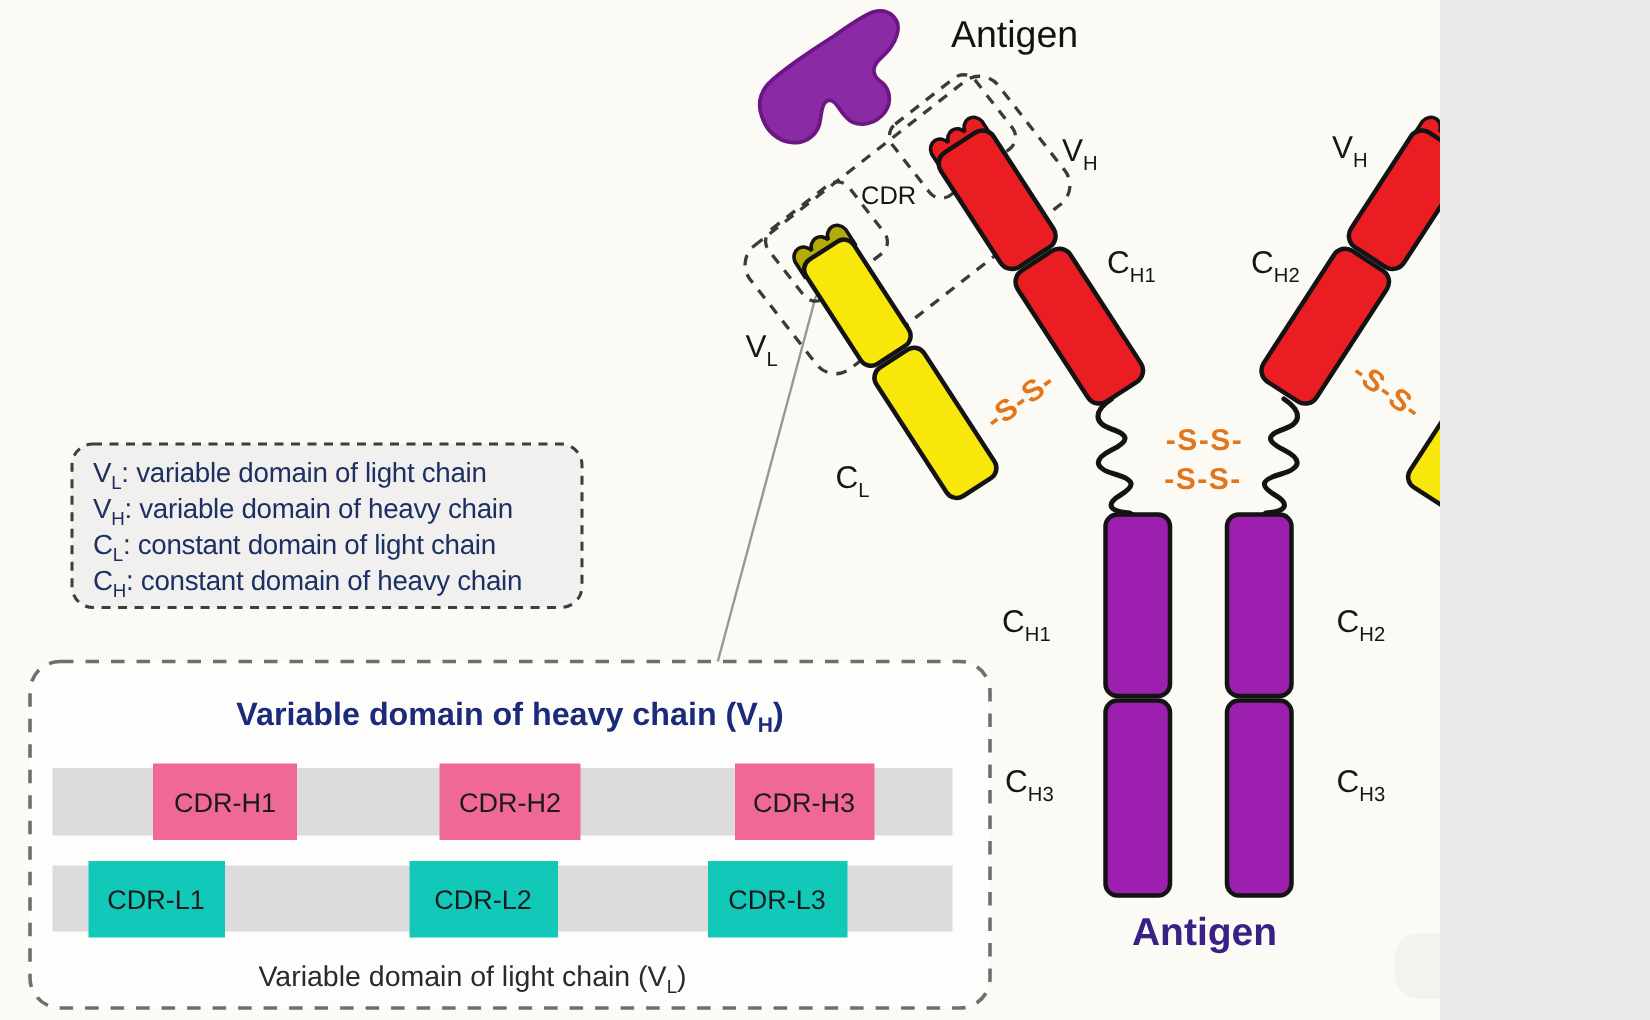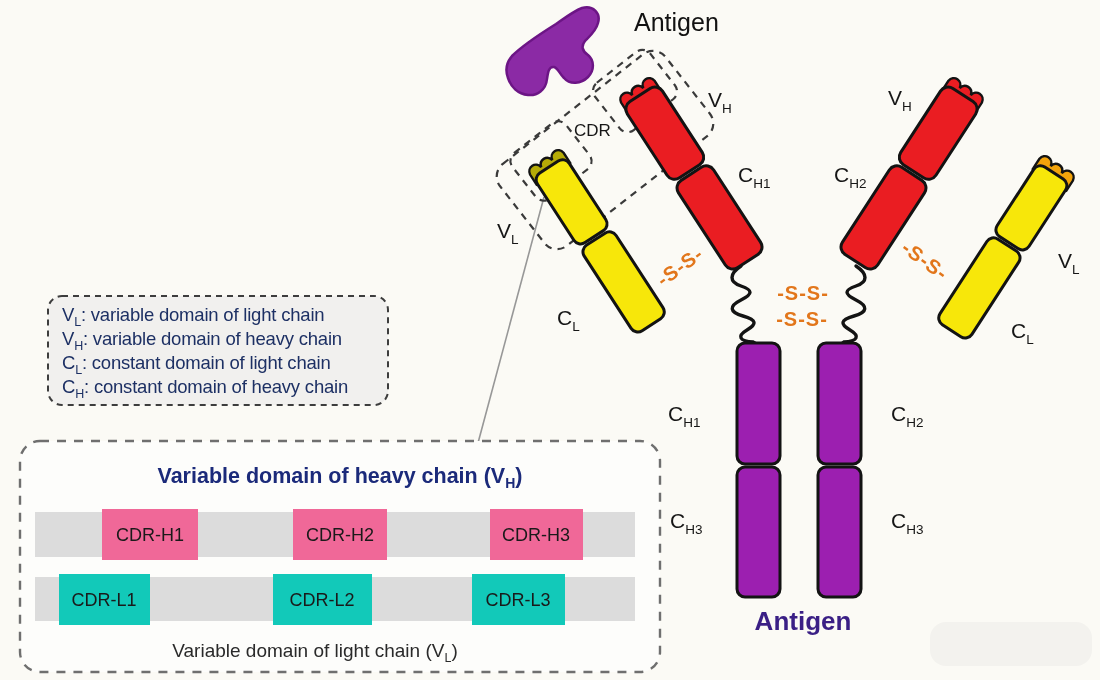--- a/index.html
+++ b/index.html
@@ -1,19 +1,19 @@
 <!DOCTYPE html>
 <html style="--red: #ea1d22; --yellow: #f7e70a; --purple: #9c1fb0; --antigen_purple: #8b2aa5; --antigen_outline: #6c1585; --pink: #f06898; --cyan: #12c9b9; --orange: #e2761b; --navy: #1d3064; --title_navy: #1b2a7a; --antigen_label_purple: #3a1f85; --olive_crown: #b5ab07; --orange_crown: #f2a30b; --gray_track: #dcdcdc;"><head>
 <meta charset="utf-8">
 <style>
   html,body{margin:0;padding:0;}
   body{background:#e9e9e9;}
   .stage{
     position:relative;
-    width:1100px;height:680px;
+    width:960px;height:680px;
     background:#fbfaf5;
     overflow:hidden;
     font-family:"Liberation Sans","DejaVu Sans",sans-serif;
   }
   svg{position:absolute;left:0;top:0;}
   text{font-family:"Liberation Sans","DejaVu Sans",sans-serif;}
   .chain-stroke{stroke:#131313;stroke-width:3;}
   .dashed-outline{fill:none;stroke:#3a3a3a;stroke-width:2.2;stroke-dasharray:7 6;}
   .domain-label{font-size:21px;fill:#161616;}
   .domain-sub{font-size:13.5px;}

